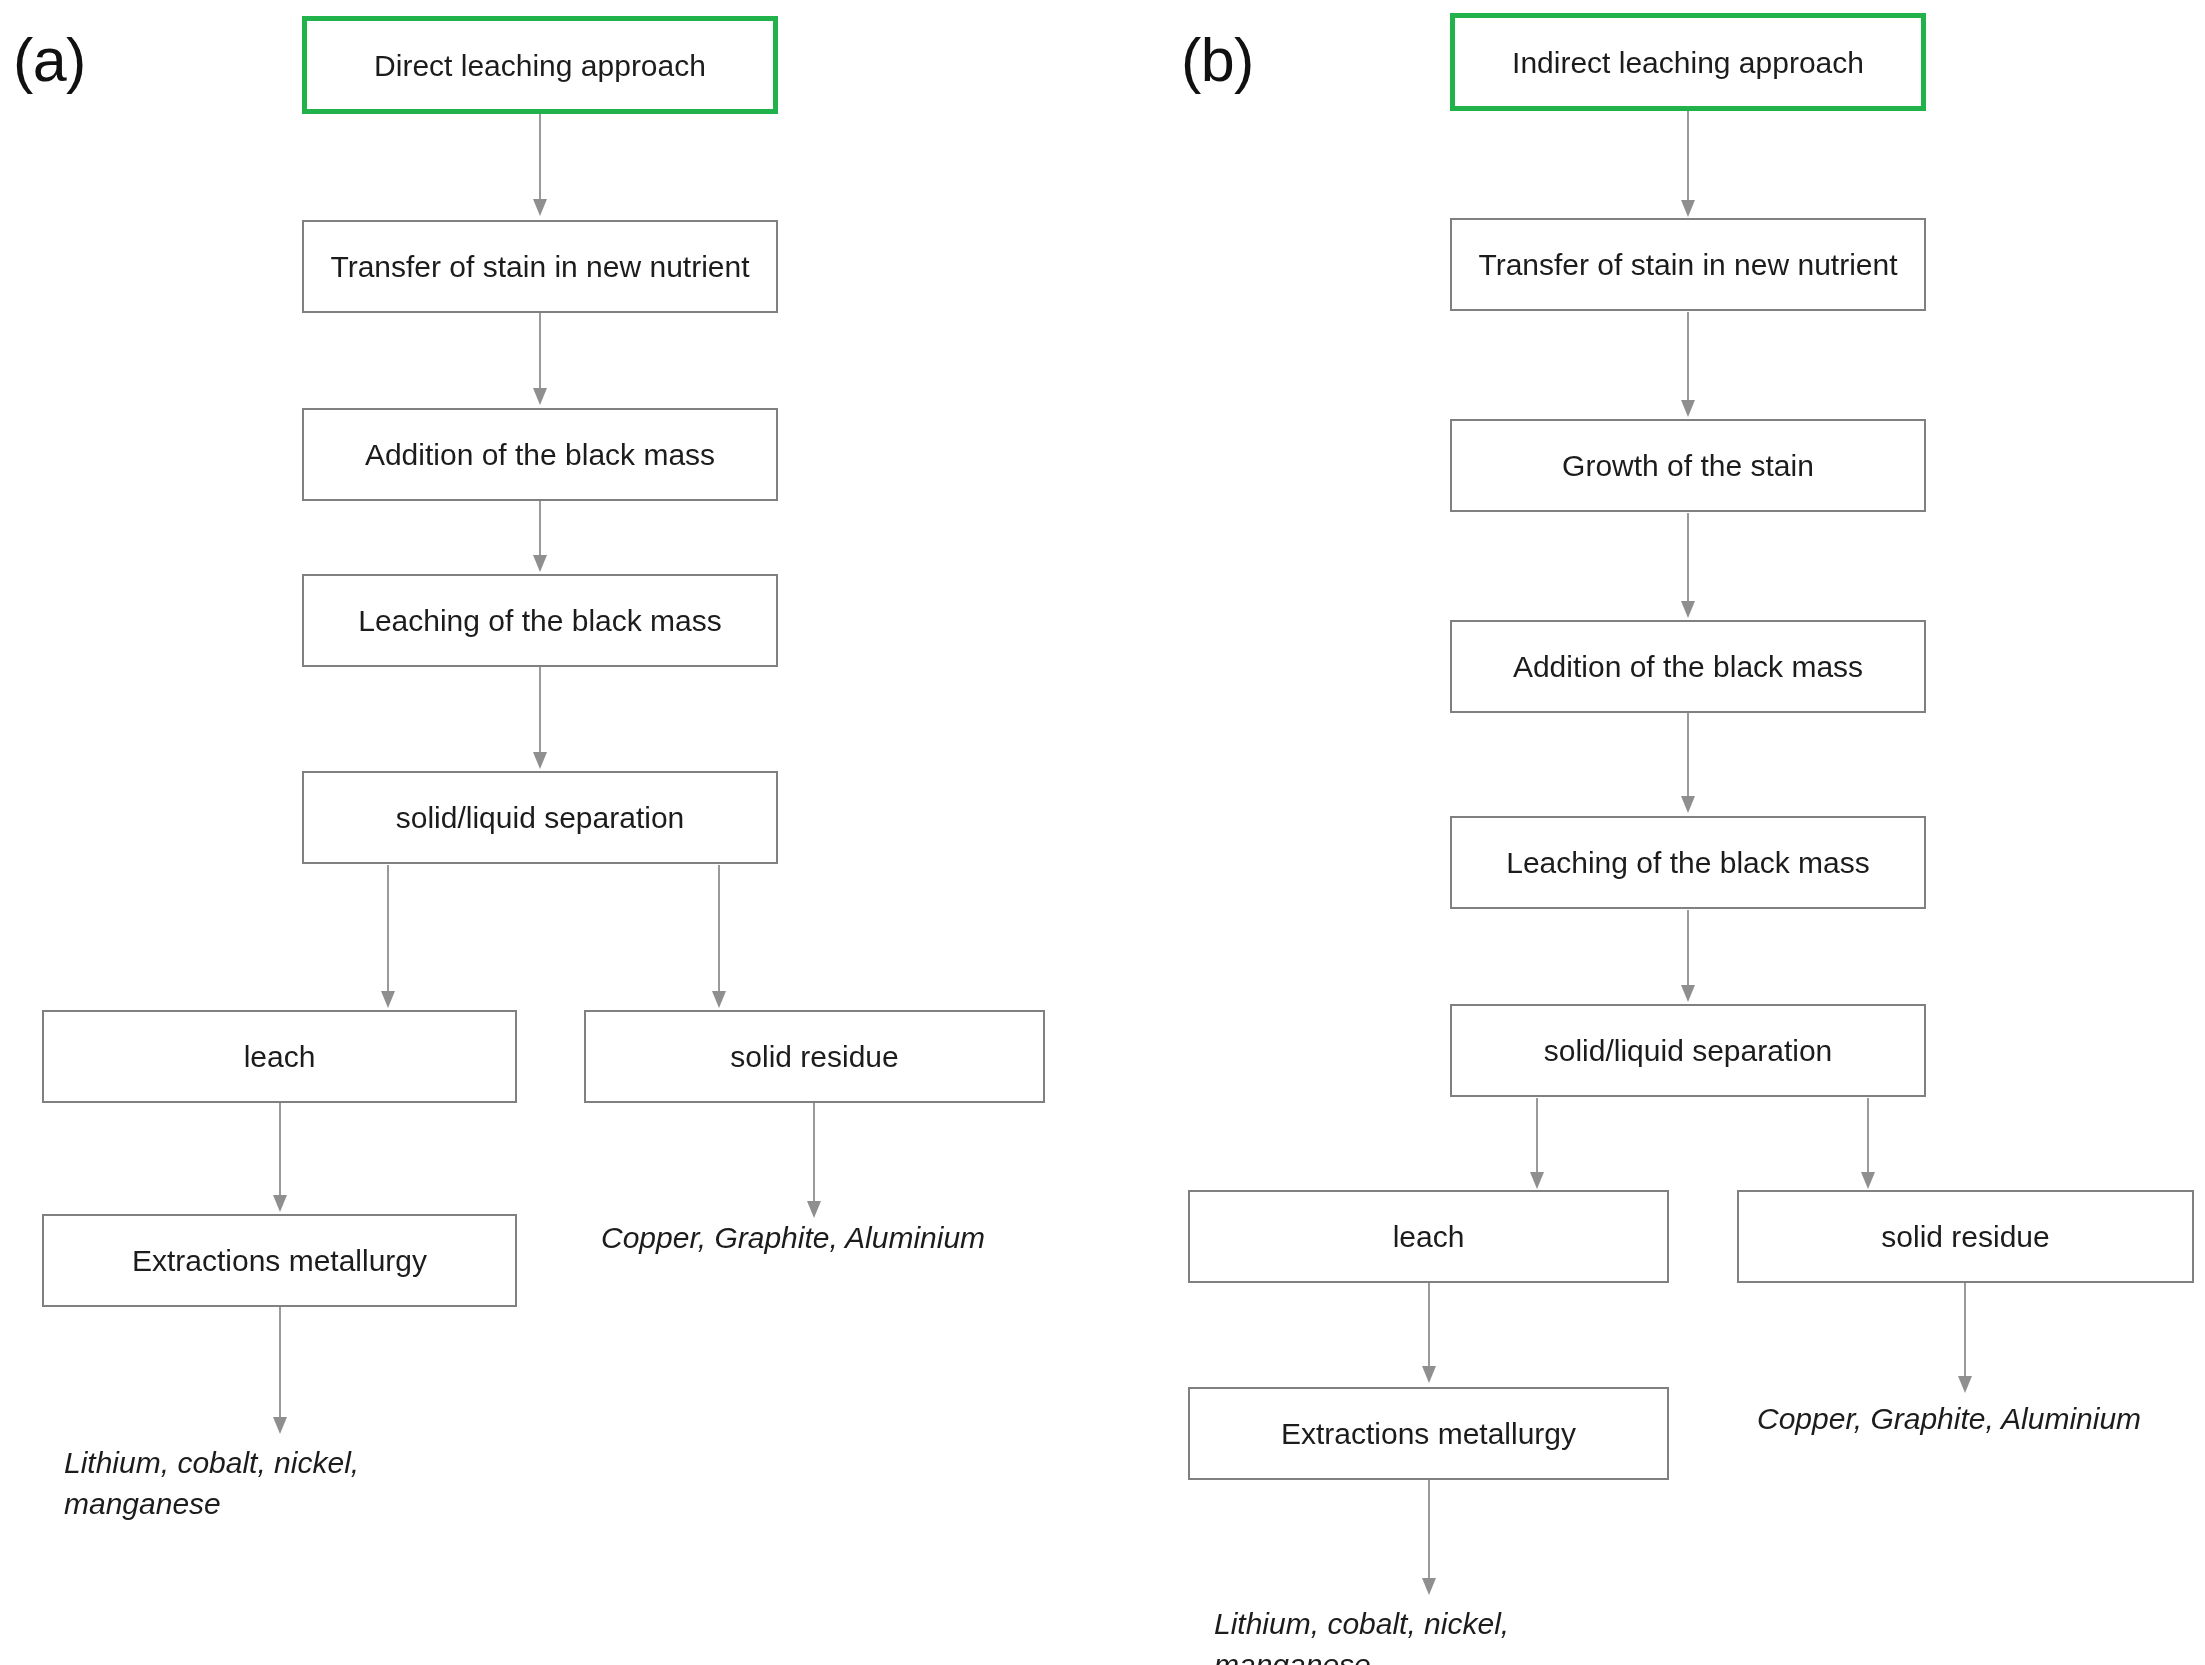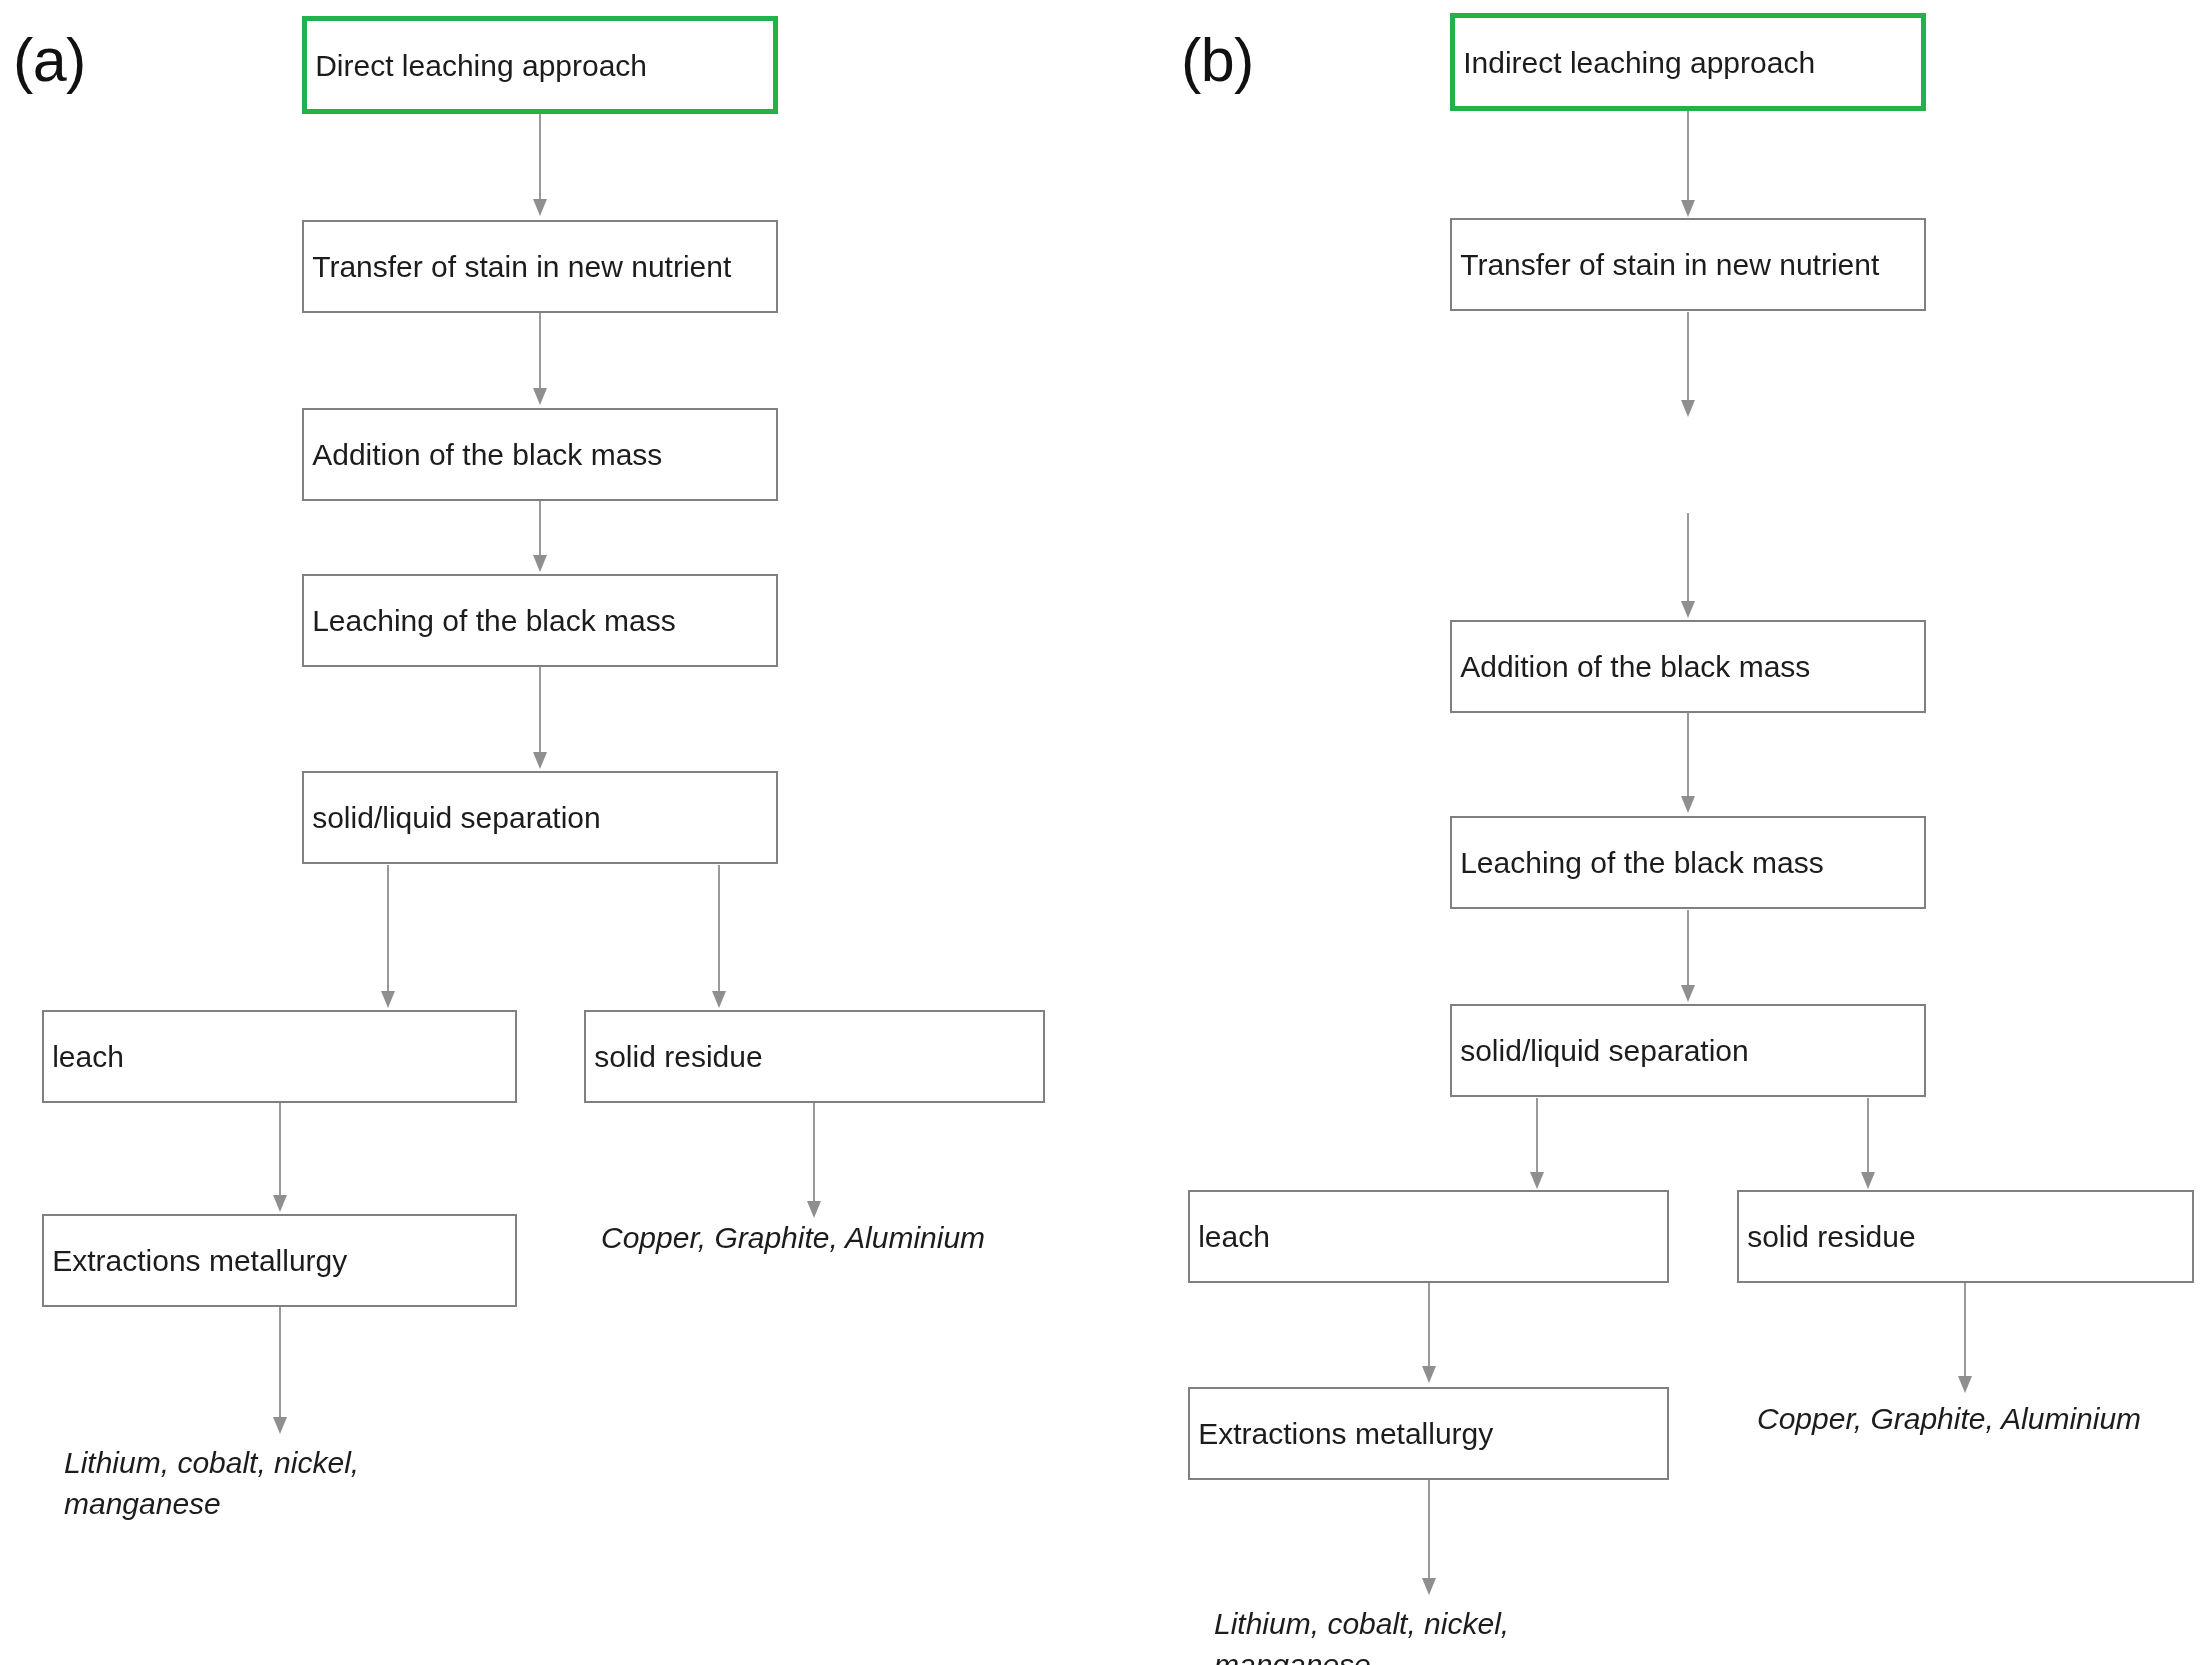--- a/index.html
+++ b/index.html
@@ -26,21 +26,21 @@
 
   
   .node{
     position:absolute;
     box-sizing:border-box;
     background:#ffffff;
     border:2.9px solid #808080;
     display:flex;
     align-items:center;
     justify-content:center;
-    text-align:left;
+    text-align:center;
     font-size:30px;
     line-height:1.30;
     color:#1c1c1c;
     padding:2.3px 8.2px;
   }
   .node.start{
     border:5.3px solid #22b24c;
   }
   .node .lbl{display:block;width:100%;}
 
@@ -174,20 +174,23 @@
 
   <div class="node" style="left:1450px; top:218px; width:476px; height:93px;">
     <span class="lbl">Transfer of  stain in new nutrient</span>
   </div>
 
   <div class="conn" style="left:1687px; top:312px;">
     <div class="shaft" style="height:88px;"></div>
     <div class="head" style="top:88px;"></div>
   </div>
 
+  <div class="node" style="left:1450px; top:419px; width:476px; height:93px;">
+    <span class="lbl">Growth of the stain</span>
+  </div>
 
   <div class="conn" style="left:1687px; top:513px;">
     <div class="shaft" style="height:88px;"></div>
     <div class="head" style="top:88px;"></div>
   </div>
 
   <div class="node" style="left:1450px; top:620px; width:476px; height:93px;">
     <span class="lbl">Addition of the black mass</span>
   </div>
 

